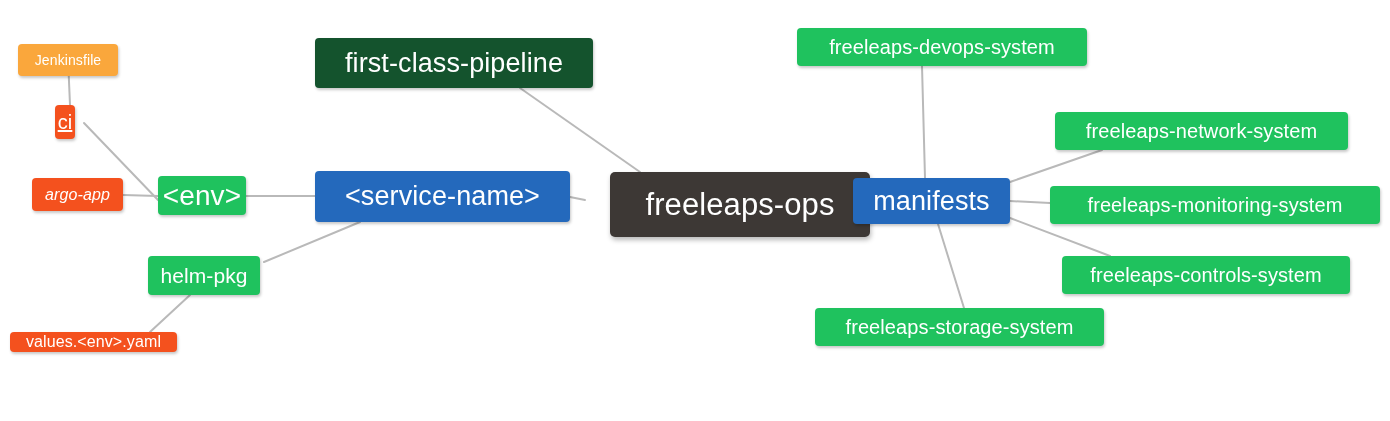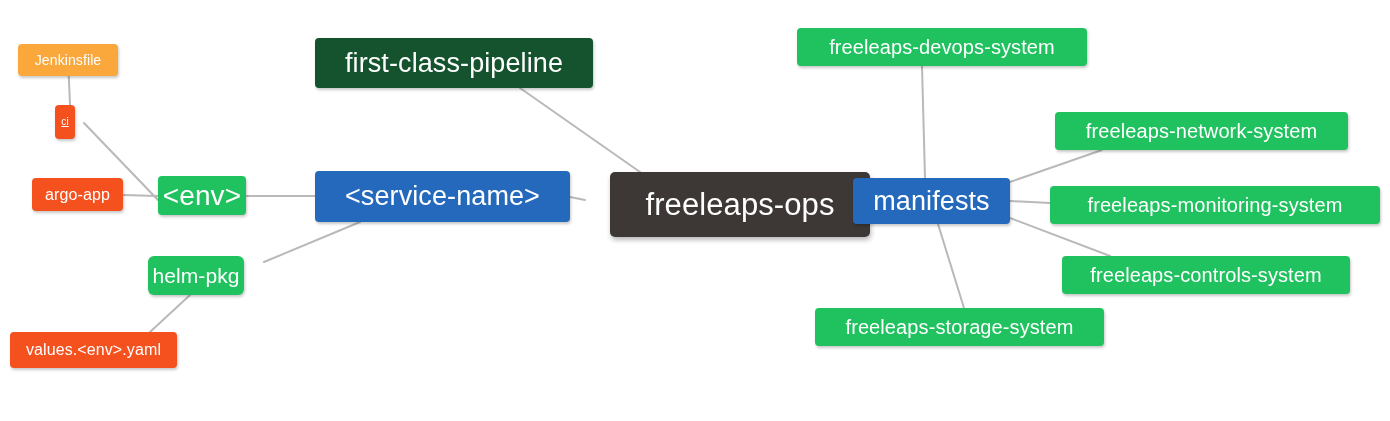--- a/index.html
+++ b/index.html
@@ -60,25 +60,25 @@
       <line x1="570" y1="197" x2="585" y2="200" stroke="#b9b9b9" stroke-width="2" stroke-linecap="round"></line>
       <line x1="845" y1="201" x2="853" y2="201" stroke="#b9b9b9" stroke-width="2" stroke-linecap="round"></line>
       <line x1="925" y1="178" x2="922" y2="66" stroke="#b9b9b9" stroke-width="2" stroke-linecap="round"></line>
       <line x1="1010" y1="182" x2="1102" y2="150" stroke="#b9b9b9" stroke-width="2" stroke-linecap="round"></line>
       <line x1="1010" y1="201" x2="1050" y2="203" stroke="#b9b9b9" stroke-width="2" stroke-linecap="round"></line>
       <line x1="1010" y1="218" x2="1110" y2="256" stroke="#b9b9b9" stroke-width="2" stroke-linecap="round"></line>
       <line x1="938" y1="224" x2="964" y2="308" stroke="#b9b9b9" stroke-width="2" stroke-linecap="round"></line>
     </svg>
   <div id="node-layer">
       <div class="node" style="left: 18px; top: 26px; width: 100px; height: 32px; background: rgb(250, 167, 60); font-size: 14px; color: rgb(255, 255, 255); margin-top: 18px;">Jenkinsfile</div>
-      <div class="node" style="left: 55px; top: 105px; width: 18px; height: 34px; background: rgb(244, 81, 30); font-size: 10px; color: rgb(255, 255, 255); text-decoration: underline;">ci</div>
-      <div class="node" style="left: 32px; top: 178px; width: 91px; height: 33px; background: rgb(244, 81, 30); font-size: 16px; color: rgb(255, 255, 255);">argo-app</div>
+      <div class="node" style="left: 55px; top: 105px; width: 18px; height: 34px; background: rgb(244, 81, 30); font-size: 20px; color: rgb(255, 255, 255); text-decoration: underline;">ci</div>
+      <div class="node" style="left: 32px; top: 178px; width: 91px; height: 33px; background: rgb(244, 81, 30); font-size: 16px; color: rgb(255, 255, 255); font-style: italic;">argo-app</div>
       <div class="node" style="left: 158px; top: 176px; width: 88px; height: 39px; background: rgb(31, 194, 94); font-size: 28px; color: rgb(255, 255, 255);">&lt;env&gt;</div>
-      <div class="node" style="left: 148px; top: 256px; width: 96px; height: 39px; background: rgb(31, 194, 94); font-size: 21px; color: rgb(255, 255, 255); border-radius: 6px;">helm-pkg</div>
-      <div class="node" style="left: 10px; top: 332px; width: 167px; height: 36px; background: rgb(244, 81, 30); font-size: 16px; color: rgb(255, 255, 255);">values.&lt;env&gt;.yaml</div>
+      <div class="node" style="left: 148px; top: 256px; width: 112px; height: 39px; background: rgb(31, 194, 94); font-size: 21px; color: rgb(255, 255, 255);">helm-pkg</div>
+      <div class="node" style="left: 10px; top: 332px; width: 167px; height: 20px; background: rgb(244, 81, 30); font-size: 16px; color: rgb(255, 255, 255);">values.&lt;env&gt;.yaml</div>
       <div class="node" style="left: 315px; top: 38px; width: 278px; height: 50px; background: #14532d; font-size: 27px; color: rgb(255, 255, 255);">first-class-pipeline</div>
       <div class="node" style="left: 315px; top: 171px; width: 255px; height: 51px; background: rgb(36, 105, 188); font-size: 27px; color: rgb(255, 255, 255);">&lt;service-name&gt;</div>
       <div class="node node-root" style="left: 610px; top: 172px; width: 260px; height: 65px; background: rgb(61, 56, 53); font-size: 31px; color: rgb(255, 255, 255);">freeleaps-ops</div>
       <div class="node" style="left: 853px; top: 178px; width: 157px; height: 46px; background: rgb(36, 105, 188); font-size: 27px; color: rgb(255, 255, 255);">manifests</div>
       <div class="node" style="left: 797px; top: 28px; width: 290px; height: 38px; background: rgb(31, 194, 94); font-size: 20px; color: rgb(255, 255, 255);">freeleaps-devops-system</div>
       <div class="node" style="left: 1055px; top: 112px; width: 293px; height: 38px; background: rgb(31, 194, 94); font-size: 20px; color: rgb(255, 255, 255);">freeleaps-network-system</div>
       <div class="node" style="left: 1050px; top: 186px; width: 330px; height: 38px; background: rgb(31, 194, 94); font-size: 20px; color: rgb(255, 255, 255);">freeleaps-monitoring-system</div>
       <div class="node" style="left: 1062px; top: 256px; width: 288px; height: 38px; background: rgb(31, 194, 94); font-size: 20px; color: rgb(255, 255, 255);">freeleaps-controls-system</div>
       <div class="node" style="left: 815px; top: 308px; width: 289px; height: 38px; background: rgb(31, 194, 94); font-size: 20px; color: rgb(255, 255, 255);">freeleaps-storage-system</div>
     </div>

